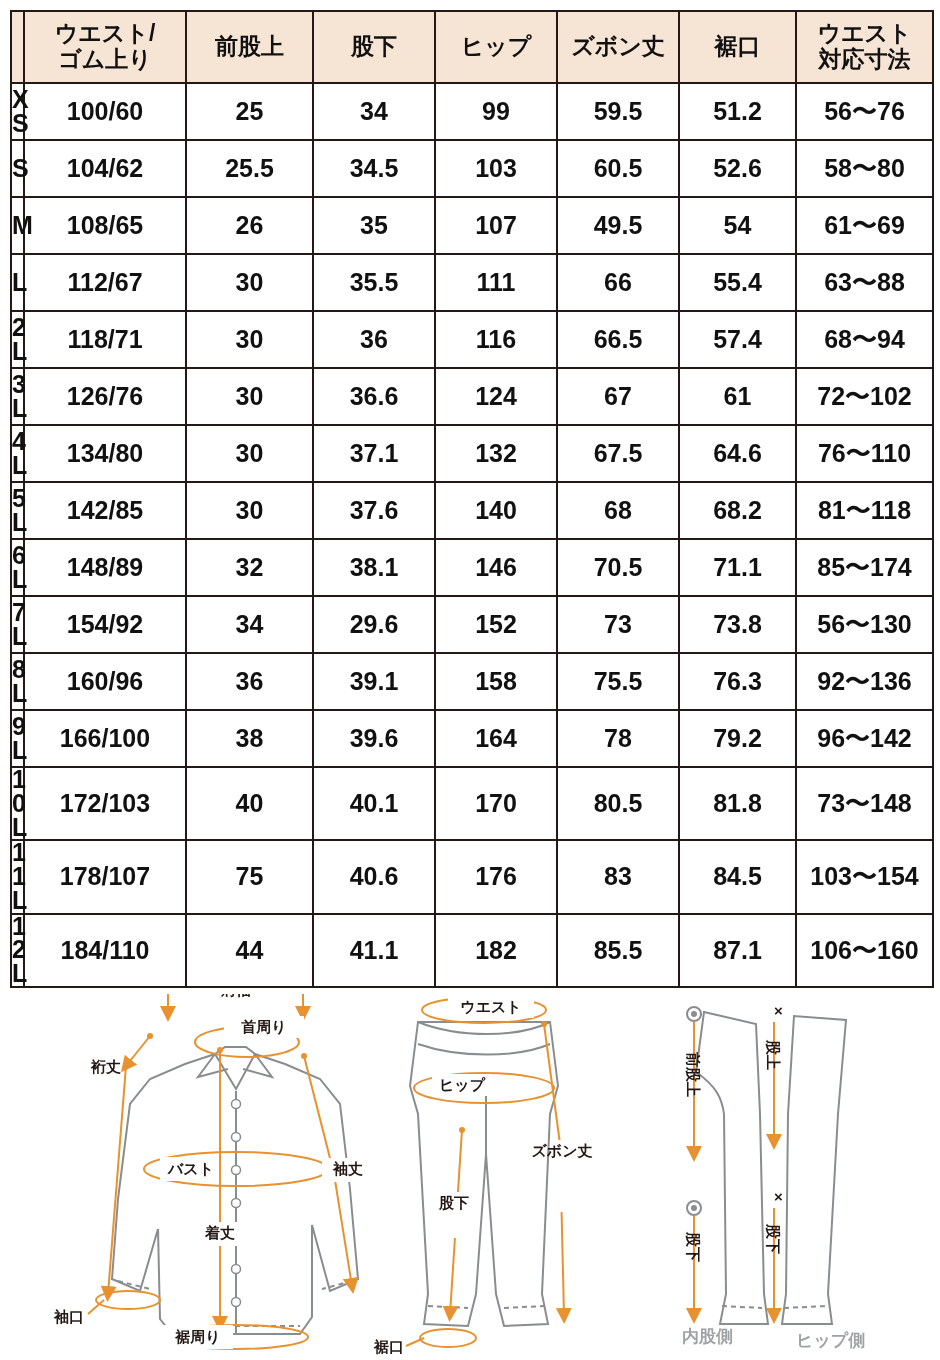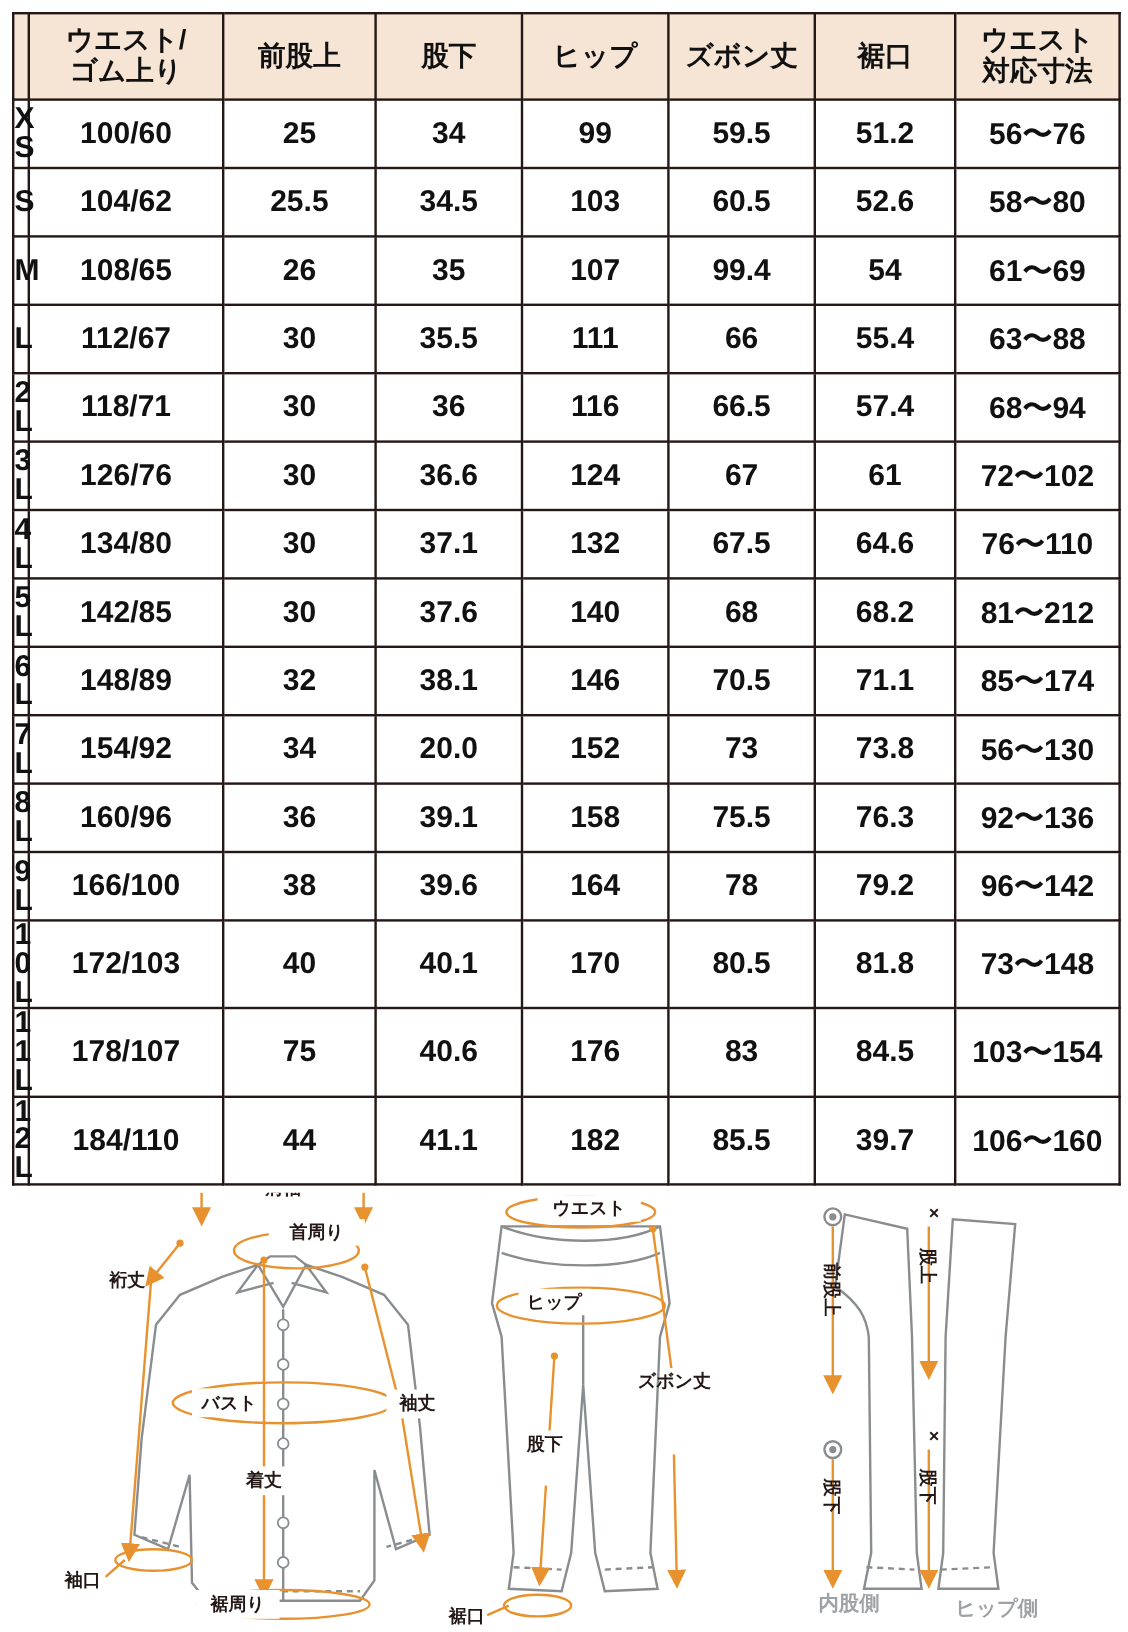--- a/index.html
+++ b/index.html
@@ -120,21 +120,21 @@
         <td>58〜80</td>
       </tr>
       <tr>
         <td class="size-col">
             <span class="sz">M</span>
           </td>
         <td>108/65</td>
         <td>26</td>
         <td>35</td>
         <td>107</td>
-        <td>99.4</td>
+        <td>49.5</td>
         <td>54</td>
         <td>61〜69</td>
       </tr>
       <tr>
         <td class="size-col">
             <span class="sz">L</span>
           </td>
         <td>112/67</td>
         <td>30</td>
         <td>35.5</td>
@@ -186,21 +186,21 @@
         <td class="size-col">
             <span class="sz">5
 L</span>
           </td>
         <td>142/85</td>
         <td>30</td>
         <td>37.6</td>
         <td>140</td>
         <td>68</td>
         <td>68.2</td>
-        <td>81〜212</td>
+        <td>81〜118</td>
       </tr>
       <tr>
         <td class="size-col">
             <span class="sz">6
 L</span>
           </td>
         <td>148/89</td>
         <td>32</td>
         <td>38.1</td>
         <td>146</td>
@@ -208,21 +208,21 @@
         <td>71.1</td>
         <td>85〜174</td>
       </tr>
       <tr>
         <td class="size-col">
             <span class="sz">7
 L</span>
           </td>
         <td>154/92</td>
         <td>34</td>
-        <td>20.0</td>
+        <td>29.6</td>
         <td>152</td>
         <td>73</td>
         <td>73.8</td>
         <td>56〜130</td>
       </tr>
       <tr>
         <td class="size-col">
             <span class="sz">8
 L</span>
           </td>
@@ -279,21 +279,21 @@
         <td class="size-col">
             <span class="sz">1
 2
 L</span>
           </td>
         <td>184/110</td>
         <td>44</td>
         <td>41.1</td>
         <td>182</td>
         <td>85.5</td>
-        <td>39.7</td>
+        <td>87.1</td>
         <td>106〜160</td>
       </tr>
     </tbody>
   </table>
 
   <div class="illus">
     <svg width="940" height="380" viewBox="0 0 940 380" xmlns="http://www.w3.org/2000/svg">
       <defs>
         <style>
           .gl { fill:#ffffff; stroke:#8a8d8f; stroke-width:2; }

